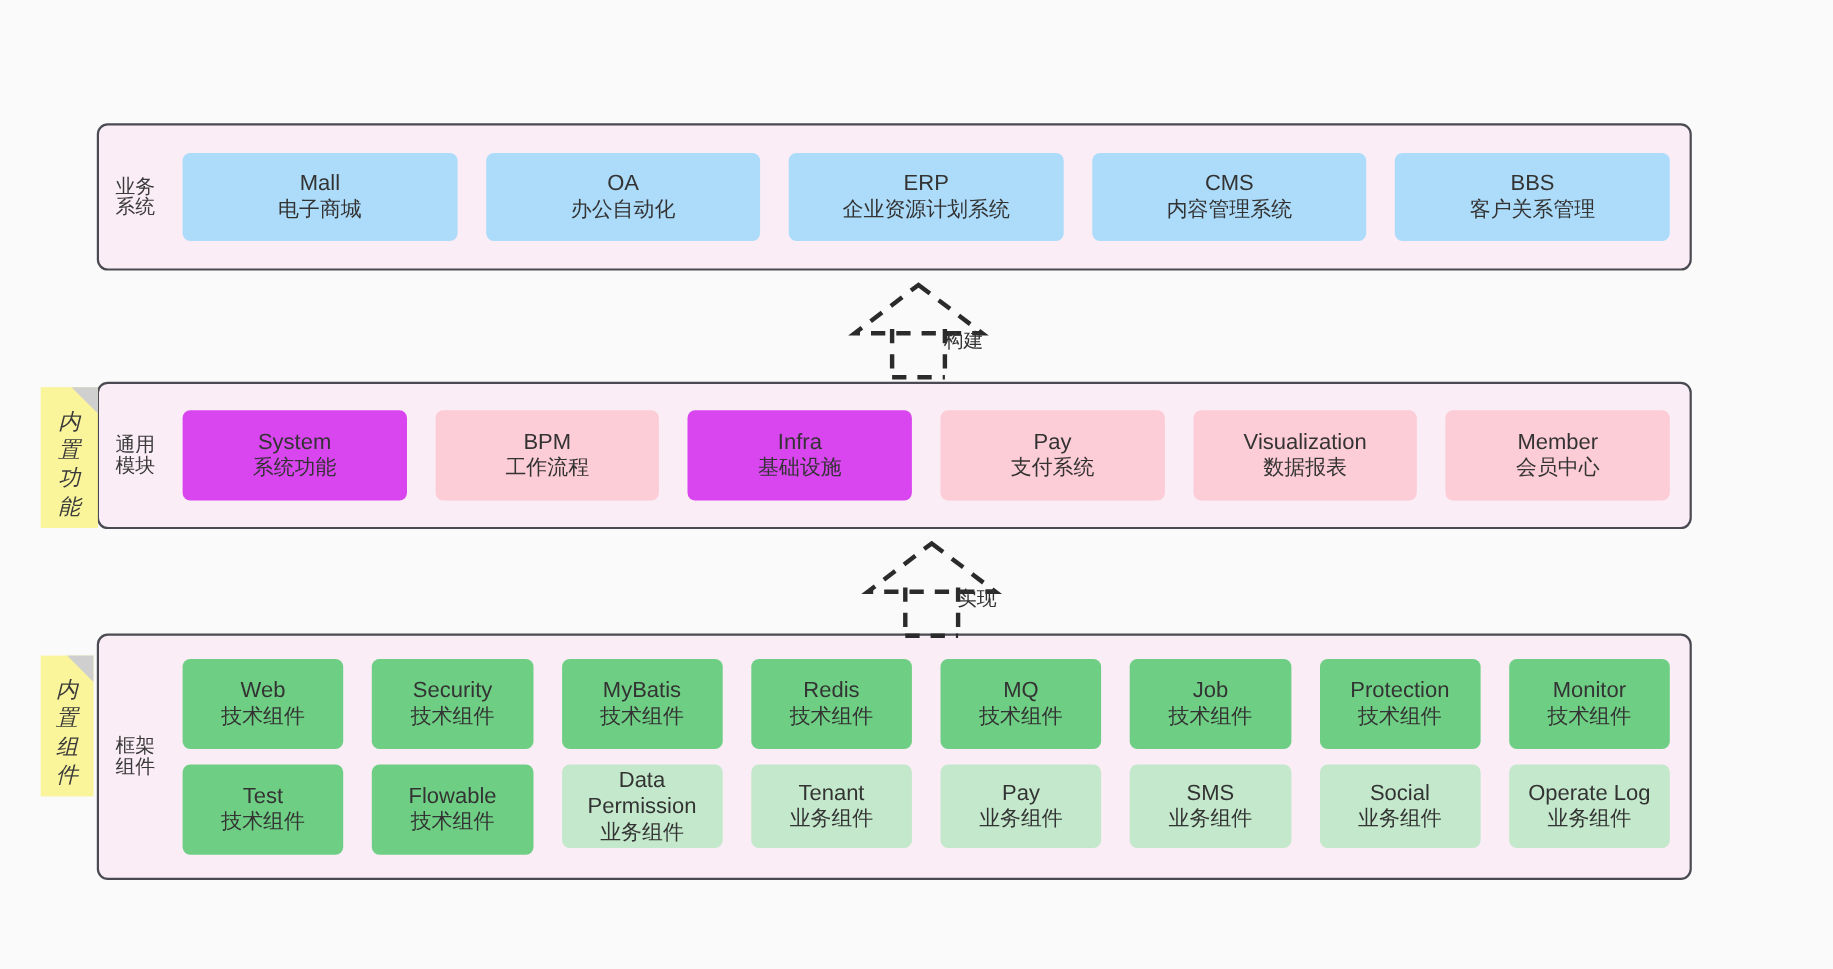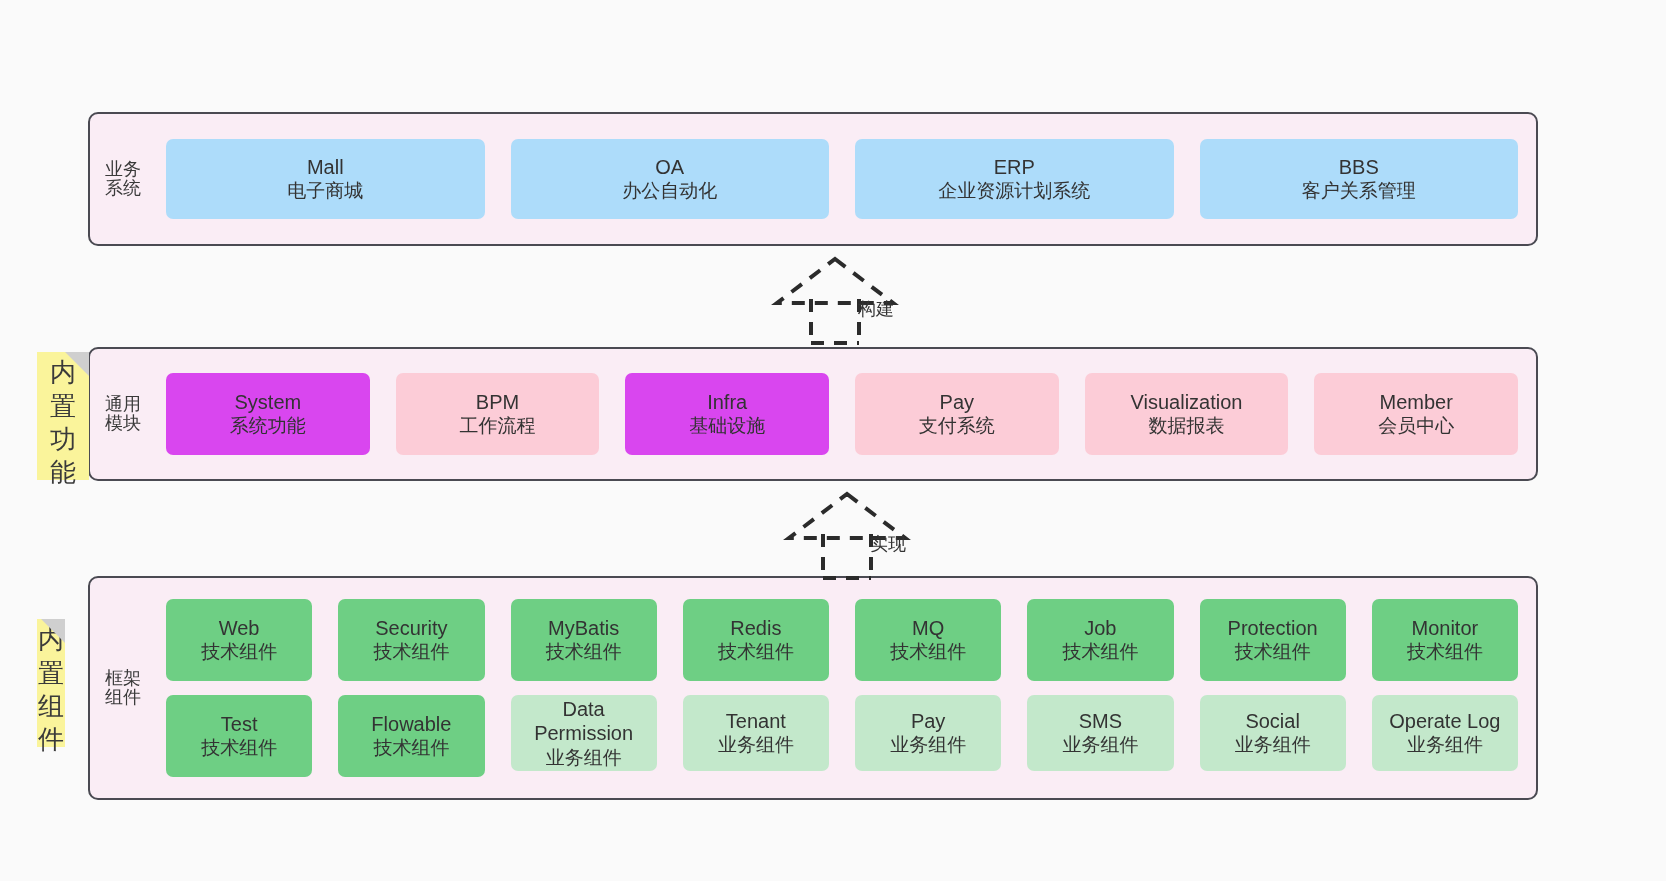--- a/index.html
+++ b/index.html
@@ -80,26 +80,27 @@
     position:absolute;
     background:#FAF49B;
     box-sizing:border-box;
     display:flex;
     align-items:center;
     justify-content:center;
     z-index:6;
   }
   .sticky .sn-text{
     width:26px;
-    font-size:26px;
+    font-size:20px;
     line-height:1.28;
     color:#3A3A3A;
     text-align:center;
     word-break:break-all;
     margin-top:14px;
+    font-style:italic;
   }
   .sticky .fold{
     position:absolute;
     top:0;right:0;
     width:0;height:0;
     border-top:24px solid #CFCFCF;
     border-left:24px solid transparent;
   }
 
   
@@ -131,20 +132,24 @@
           </div>
           <div class="node n-blue">
             <div class="t1">OA</div>
             <div class="t2">办公自动化</div>
           </div>
           <div class="node n-blue">
             <div class="t1">ERP</div>
             <div class="t2">企业资源计划系统</div>
           </div>
           <div class="node n-blue">
+            <div class="t1">CMS</div>
+            <div class="t2">内容管理系统</div>
+          </div>
+          <div class="node n-blue">
             <div class="t1">BBS</div>
             <div class="t2">客户关系管理</div>
           </div>
         </div>
       </div>
     </div>
     <div class="panel" style="left: 88px; top: 347px; width: 1450px; height: 134px;">
       <div class="panel-title">通用模块</div>
       <div class="panel-body">
         <div class="row">
@@ -245,21 +250,21 @@
             <div class="t1">Social</div>
             <div class="t2">业务组件</div>
           </div>
           <div class="node n-lgreen">
             <div class="t1">Operate Log</div>
             <div class="t2">业务组件</div>
           </div>
         </div>
       </div>
     </div>
-    <div class="sticky" style="left: 37px; top: 619px; width: 28px; height: 128px;">
+    <div class="sticky" style="left: 37px; top: 596px; width: 48px; height: 128px;">
       <div class="sn-text">内置组件</div>
       <div class="fold"></div>
     </div>
     <div class="uml" style="left: 760px; top: 255px; width: 150px; height: 90px;">
       <svg width="150" height="90" viewBox="0 0 150 90">
         <path d="M 75 4 L 133 48 L 17 48 Z" fill="none" stroke="#2B2B2B" stroke-width="4" stroke-dasharray="13 10"></path>
         <path d="M 51 44 L 51 88 M 99 44 L 99 88 M 51 88 L 99 88" fill="none" stroke="#2B2B2B" stroke-width="4" stroke-dasharray="13 10"></path>
       </svg>
       <div class="uml-label" style="top: 42px;">构建</div>
     </div>

